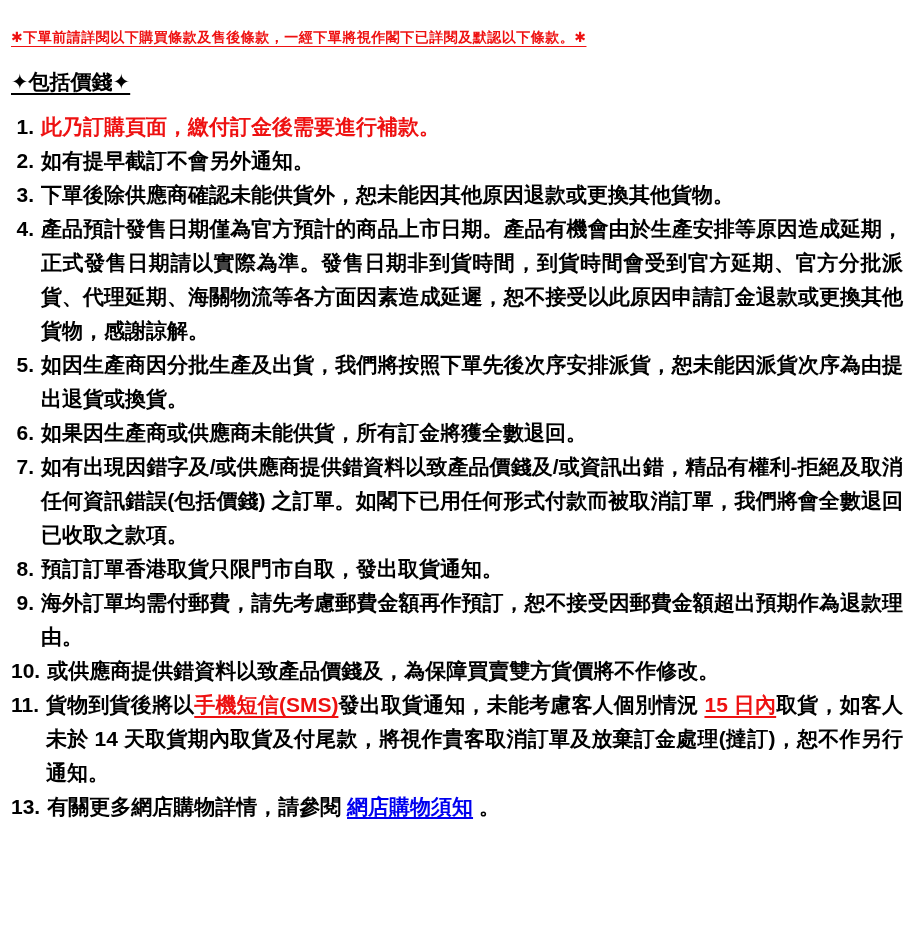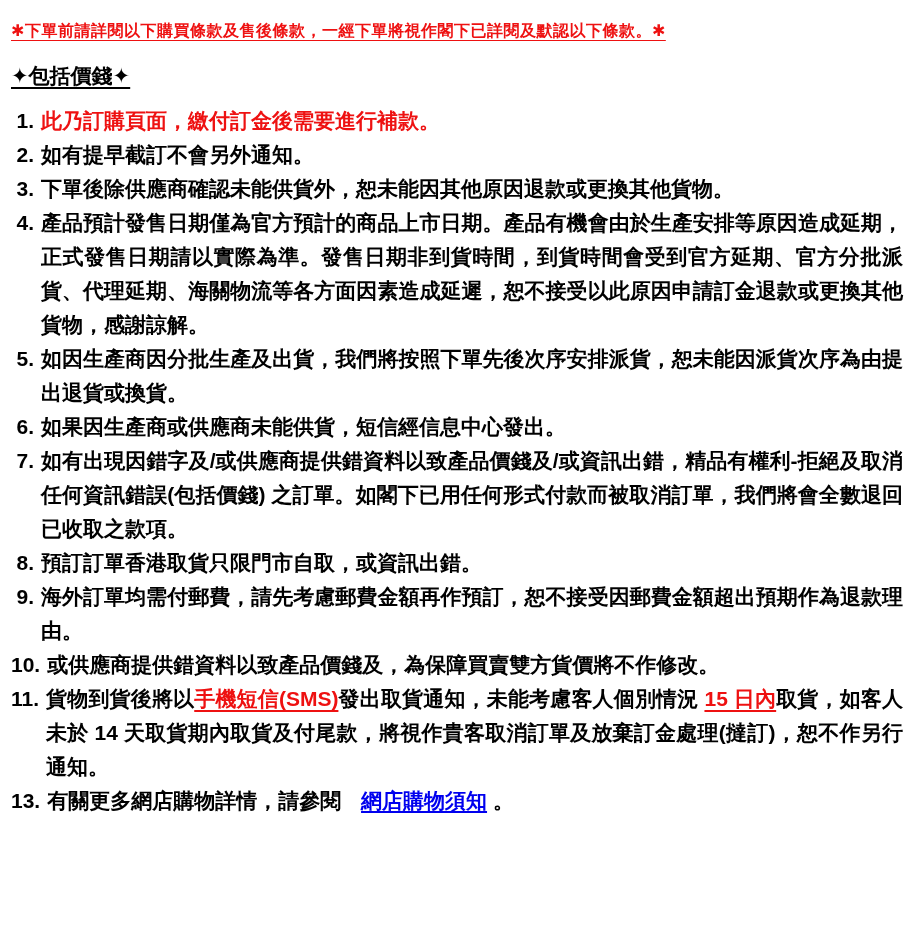--- a/index.html
+++ b/index.html
@@ -15,26 +15,26 @@
     height:948px;
     background:var(--paper);
     color:var(--ink);
     font-family:"Liberation Sans","DejaVu Sans",sans-serif;
     font-weight:bold;
     padding:12px 10px 0 11px;
     overflow:hidden;
   }
   .header-notice{
     color:var(--red);
-    font-size:16px;
+    font-size:14px;
     line-height:30px;
     letter-spacing:0.5px;
     text-decoration:underline;
     text-underline-offset:4px;
-    margin:4px 0 16px 0;
+    margin:10px 0 16px 0;
     white-space:nowrap;
   }
   .section-title{
     font-size:21px;
     line-height:28px;
     margin:0 0 14px 0;
   }
   .section-title .title-text{
     text-decoration:underline;
     text-underline-offset:4px;
@@ -67,21 +67,20 @@
     color:var(--red);
     text-decoration:underline;
     text-underline-offset:4px;
     margin-top:44px;
   }
   a.seg-link{
     color:var(--link);
     text-decoration:underline;
     text-underline-offset:3px;
     cursor:pointer;
-    margin-left:14px;
   }
 </style>
 </head>
 <body>
 
 <div class="header-notice">✱下單前請詳閱以下購買條款及售後條款，一經下單將視作閣下已詳閱及默認以下條款。✱</div>
 
 <div class="section-title">
   <span class="title-text">✦包括價錢✦</span>
 </div>
@@ -102,29 +101,29 @@
     <li class="term">
       <span class="num">4.</span>
       <div class="txt"><span class="seg-normal">產品預計發售日期僅為官方預計的商品上市日期。產品有機會由於生產安排等原因造成延期，正式發售日期請以實際為準。發售日期非到貨時間，到貨時間會受到官方延期、官方分批派貨、代理延期、海關物流等各方面因素造成延遲，恕不接受以此原因申請訂金退款或更換其他貨物，感謝諒解。</span></div>
     </li>
     <li class="term">
       <span class="num">5.</span>
       <div class="txt"><span class="seg-normal">如因生產商因分批生產及出貨，我們將按照下單先後次序安排派貨，恕未能因派貨次序為由提出退貨或換貨。</span></div>
     </li>
     <li class="term">
       <span class="num">6.</span>
-      <div class="txt"><span class="seg-normal">如果因生產商或供應商未能供貨，短信經信息中心發出。</span></div>
+      <div class="txt"><span class="seg-normal">如果因生產商或供應商未能供貨，所有訂金將獲全數退回。</span></div>
     </li>
     <li class="term">
       <span class="num">7.</span>
       <div class="txt"><span class="seg-normal">如有出現因錯字及/或供應商提供錯資料以致產品價錢及/或資訊出錯，精品有權利-拒絕及取消任何資訊錯誤(包括價錢) 之訂單。如閣下已用任何形式付款而被取消訂單，我們將會全數退回已收取之款項。</span></div>
     </li>
     <li class="term">
       <span class="num">8.</span>
-      <div class="txt"><span class="seg-normal">預訂訂單香港取貨只限門市自取，或資訊出錯。</span></div>
+      <div class="txt"><span class="seg-normal">預訂訂單香港取貨只限門市自取，發出取貨通知。</span></div>
     </li>
     <li class="term">
       <span class="num">9.</span>
       <div class="txt"><span class="seg-normal">海外訂單均需付郵費，請先考慮郵費金額再作預訂，恕不接受因郵費金額超出預期作為退款理由。</span></div>
     </li>
     <li class="term">
       <span class="num">10.</span>
       <div class="txt"><span class="seg-normal">或供應商提供錯資料以致產品價錢及，為保障買賣雙方貨價將不作修改。</span></div>
     </li>
     <li class="term">

